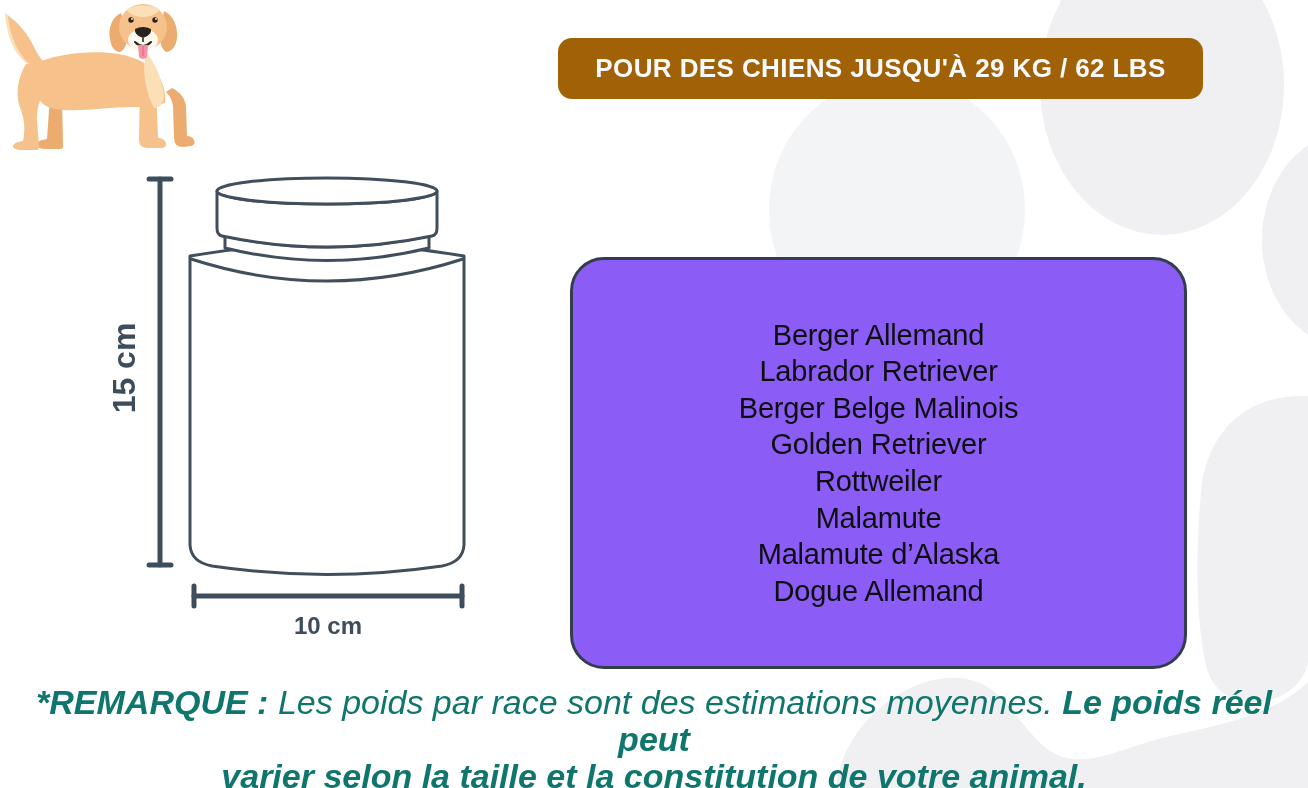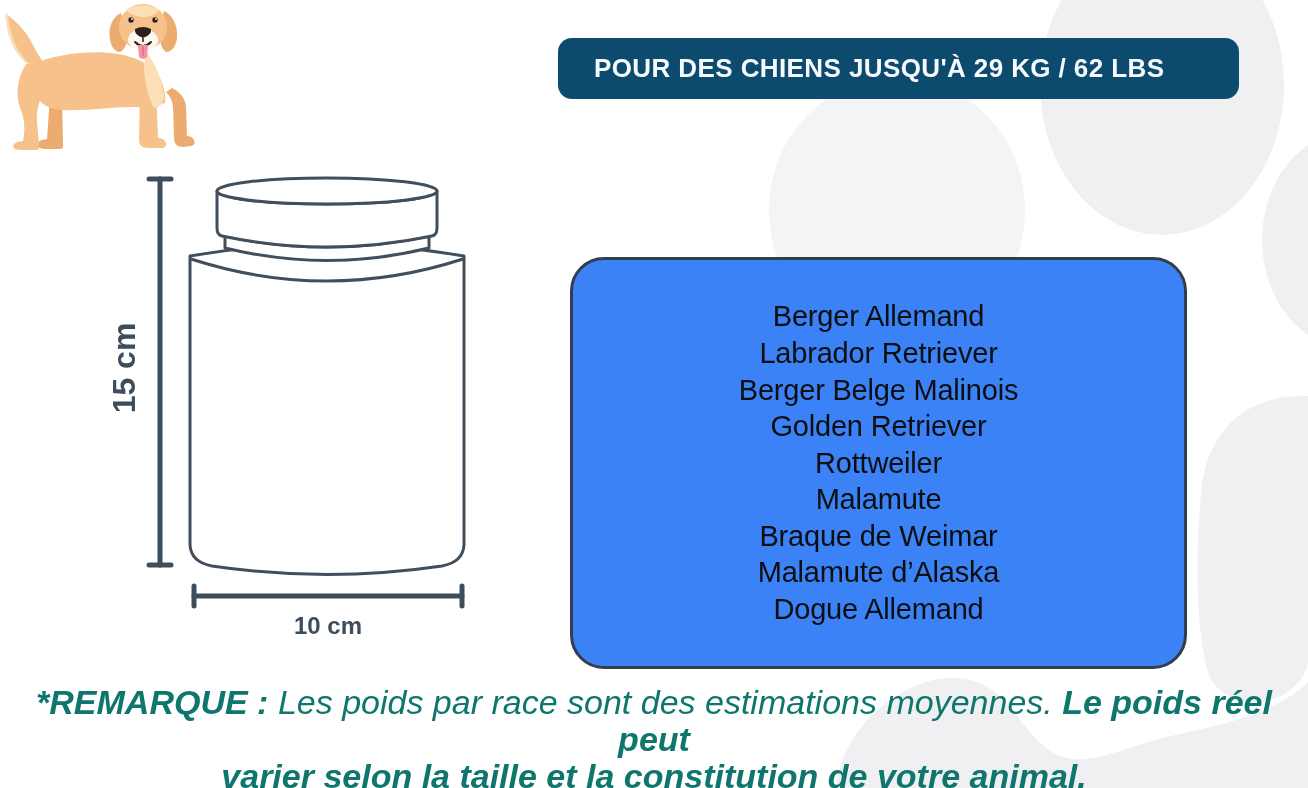--- a/index.html
+++ b/index.html
@@ -4,22 +4,22 @@
 <style>
   html,body{margin:0;padding:0;background:#ffffff;}
   #page{
     position:relative;width:1308px;height:788px;overflow:hidden;background:#ffffff;
     font-family:"Liberation Sans","DejaVu Sans",sans-serif;
   }
   #page svg{position:absolute;left:0;top:0;}
   
   .banner{
     position:absolute;left:558px;top:38px;width:645px;height:61px;
-    background:#0c4a6e;border-radius:14px;z-index:4;
-    display:flex;align-items:center;justify-content:flex-start;padding-left:36px;
+    background:#a16207;border-radius:14px;z-index:4;
+    display:flex;align-items:center;justify-content:center;
   }
   .banner span{
     color:#f7fafc;font-size:26px;font-weight:800;letter-spacing:.4px;white-space:nowrap;
   }
   
   .capacity{
     position:absolute;left:190px;top:363px;width:275px;z-index:3;
     text-align:center;color:#3E4D5C;font-weight:700;font-size:36px;line-height:39px;
     letter-spacing:.5px;white-space:nowrap;
   }
@@ -28,21 +28,21 @@
     transform:translate(-50%,-50%) rotate(-90deg);
     color:#3E4D5C;font-weight:700;font-size:32px;white-space:nowrap;
   }
   .width-label{
     position:absolute;left:228px;top:612px;width:200px;z-index:3;text-align:center;
     color:#3E4D5C;font-weight:700;font-size:24px;
   }
   
   .breed-box{
     position:absolute;left:570px;top:257px;width:617px;height:412px;z-index:4;
-    background:#3b82f6;border:3px solid #333E4C;border-radius:34px;box-sizing:border-box;
+    background:#8b5cf6;border:3px solid #333E4C;border-radius:34px;box-sizing:border-box;
     display:flex;flex-direction:column;align-items:center;justify-content:center;
   }
   .breed-box .row{
     font-size:29px;line-height:36.6px;color:#0D0E10;letter-spacing:-.2px;white-space:nowrap;
   }
   
   .footnote{
     position:absolute;left:0;top:684px;width:1308px;z-index:4;text-align:center;
     font-style:italic;font-size:34px;line-height:37px;color:#0f766e;
   }
@@ -118,21 +118,20 @@
   <div class="height-label">15 cm</div>
   <div class="width-label">10 cm</div>
 
   <div class="breed-box">
     <div class="row">Berger Allemand</div>
     <div class="row">Labrador Retriever</div>
     <div class="row">Berger Belge Malinois</div>
     <div class="row">Golden Retriever</div>
     <div class="row">Rottweiler</div>
     <div class="row">Malamute</div>
-    <div class="row">Braque de Weimar</div>
     <div class="row">Malamute d’Alaska</div>
     <div class="row">Dogue Allemand</div>
   </div>
 
   <div class="footnote">
     <div><span class="b">*REMARQUE : </span><span>Les poids par race sont des estimations moyennes. </span><span class="b">Le poids réel peut</span></div>
     <div><span class="b">varier selon la taille et la constitution de votre animal.</span></div>
   </div>
 
 </div>

